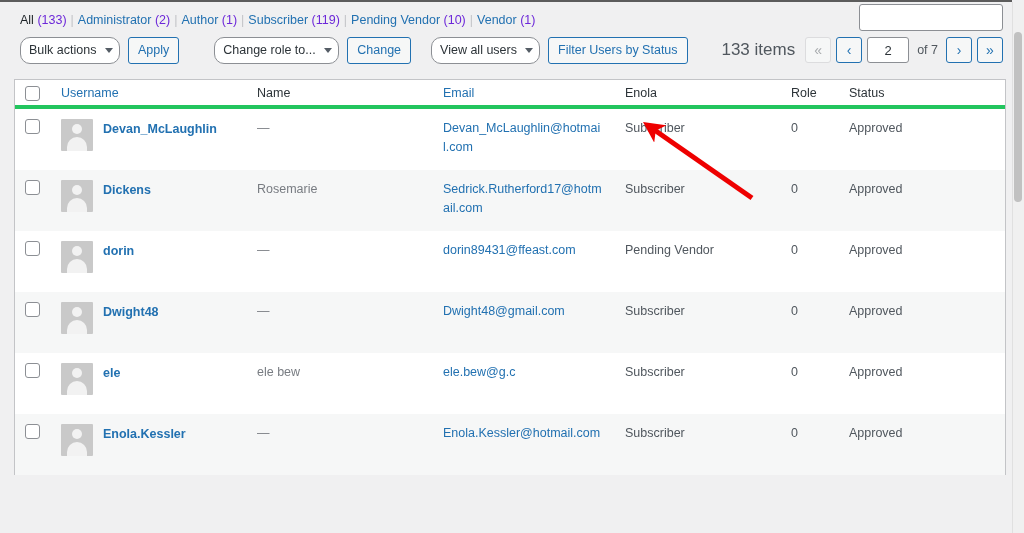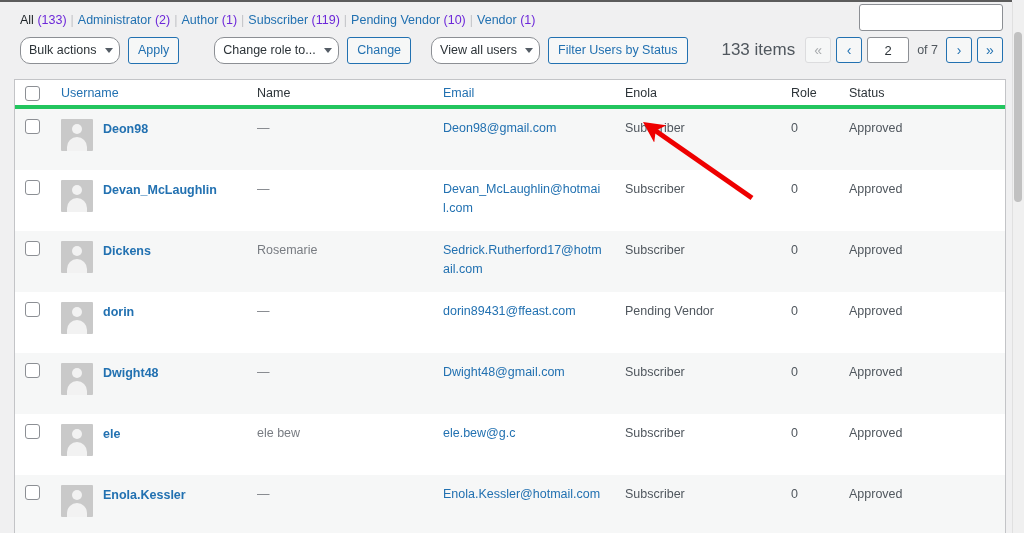--- a/index.html
+++ b/index.html
@@ -371,34 +371,20 @@
           </th>
           <th class="col-username"><a>Username</a></th>
           <th class="col-name">Name</th>
           <th class="col-email"><a>Email</a></th>
           <th class="col-role">Enola</th>
           <th class="col-posts">Role</th>
           <th class="col-status">Status</th>
         </tr>
       </thead>
       <tbody id="users-tbody">
-          <tr class="alt">
-            <td class="col-cb"><span class="cb-input"></span></td>
-            <td class="col-username">
-              <div class="user-cell">
-                <span class="avatar"></span>
-                <a class="username-link">Deon98</a>
-              </div>
-            </td>
-            <td class="col-name"><span class="dash">—</span></td>
-            <td class="col-email"><a class="email-link">Deon98@gmail.com</a></td>
-            <td class="col-role">Subscriber</td>
-            <td class="col-posts">0</td>
-            <td class="col-status">Approved</td>
-          </tr>
           <tr>
             <td class="col-cb"><span class="cb-input"></span></td>
             <td class="col-username">
               <div class="user-cell">
                 <span class="avatar"></span>
                 <a class="username-link">Devan_McLaughlin</a>
               </div>
             </td>
             <td class="col-name"><span class="dash">—</span></td>
             <td class="col-email"><a class="email-link">Devan_McLaughlin@hotmail.com</a></td>

